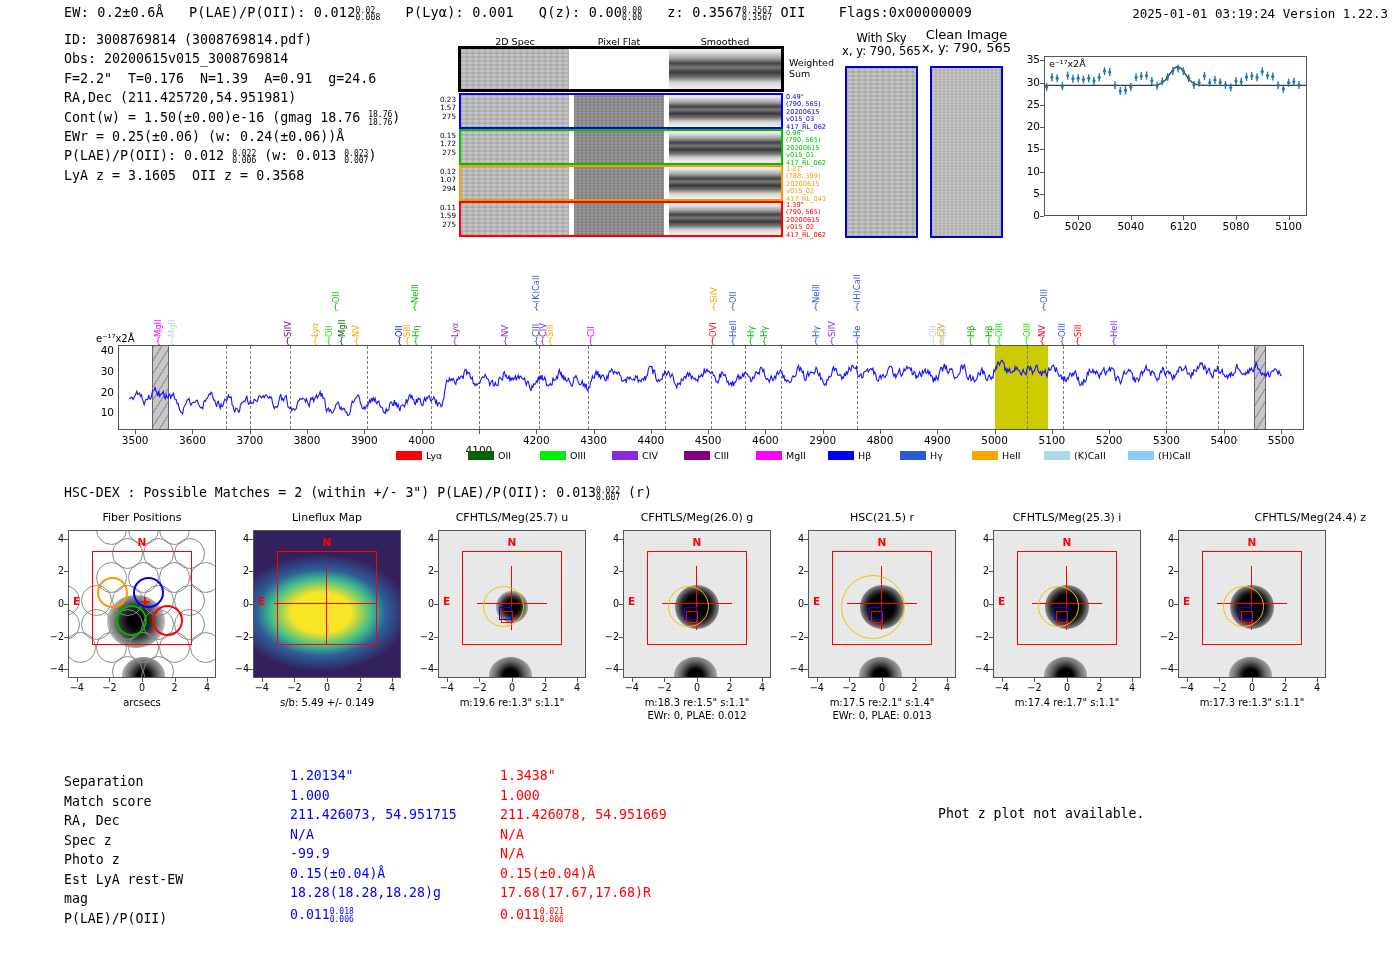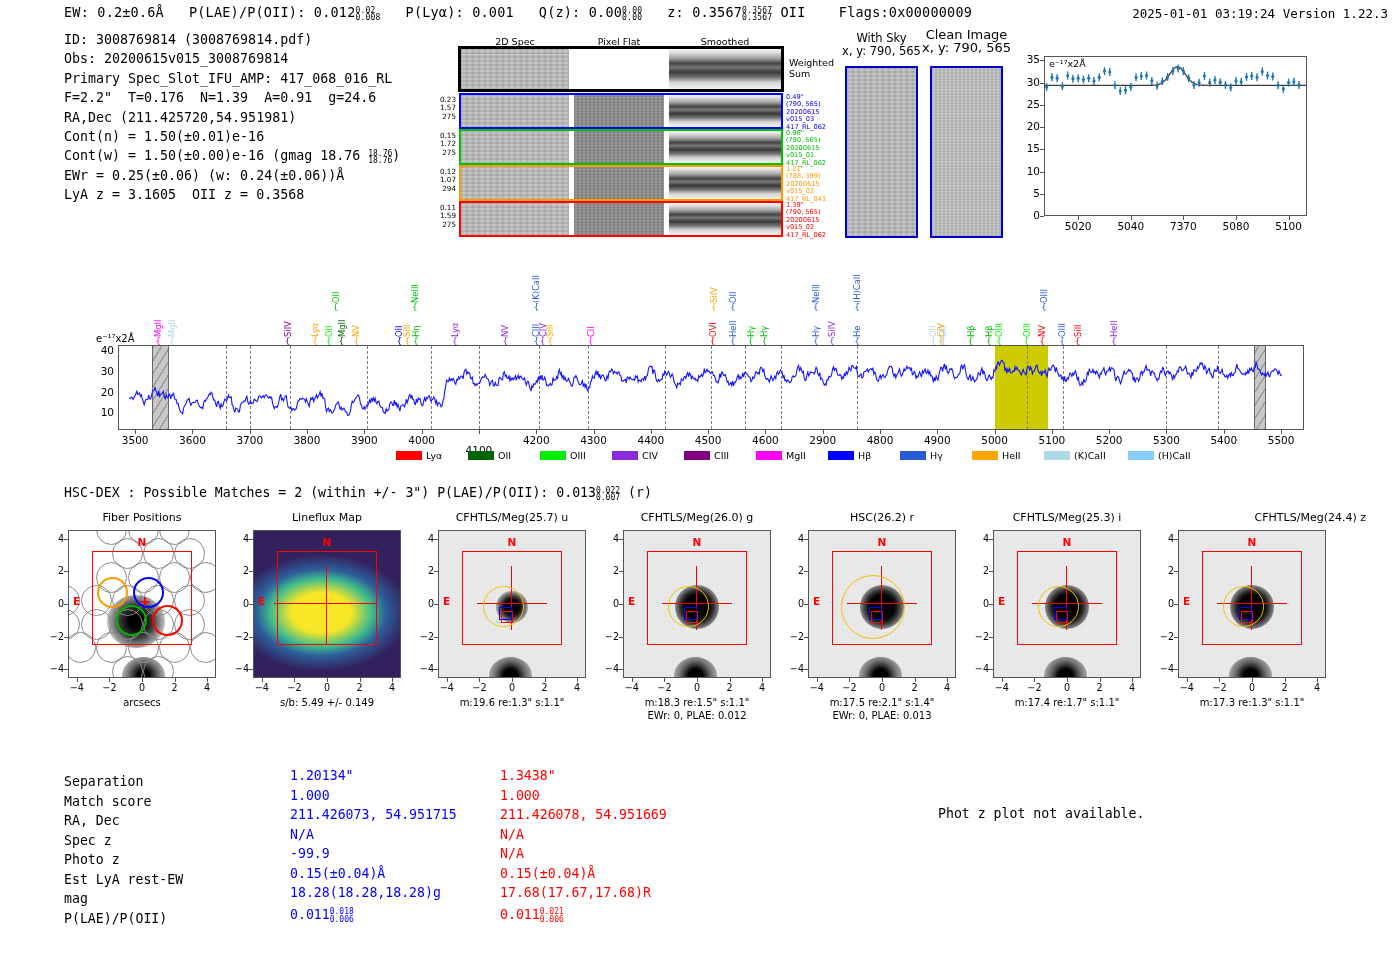--- a/index.html
+++ b/index.html
@@ -88,26 +88,25 @@
   &nbsp; <span>z:</span>
   <span>0.3567</span><span class="frac"><span>0.3567</span><br><span>0.3567</span></span>
   <span>OII</span>
   &nbsp;&nbsp; <span>Flags:0x00000009</span>
 </div>
 <div class="abs mono" id="timestamp">2025-01-01 03:19:24   Version 1.22.3</div>
 
 <div class="abs mono" id="info-block">
     <div class="ln">ID: 3008769814 (3008769814.pdf)</div>
     <div class="ln">Obs: 20200615v015_3008769814</div>
-    <div class="ln">Primary Spec_Slot_IFU_AMP: 417_068_016_RL</div>
     <div class="ln">F=2.2"  T=0.176  N=1.39  A=0.91  g=24.6</div>
     <div class="ln">RA,Dec (211.425720,54.951981)</div>
-    <div class="ln">Cont(n) = 1.50(±0.01)e-16</div>
     <div class="ln">Cont(w) = 1.50(±0.00)e-16 (gmag 18.76 <span class="frac">18.76<br>18.76</span>)</div>
     <div class="ln">EWr = 0.25(±0.06) (w: 0.24(±0.06))Å</div>
+    <div class="ln">P(LAE)/P(OII): 0.012 <span class="frac">0.022<br>0.006</span> (w: 0.013 <span class="frac">0.023<br>0.007</span>)</div>
     <div class="ln">LyA z = 3.1605  OII z = 0.3568</div>
   </div>
 
 <div id="spec2d-area">
     <div class="strip-title" style="left:461px;top:36px;width:108px;">2D Spec</div>
     <div class="strip-title" style="left:574px;top:36px;width:90px;">Pixel Flat</div>
     <div class="strip-title" style="left:669px;top:36px;width:112px;text-decoration:underline;">Smoothed</div>
     <div style="position:absolute;left:458px;top:46px;width:326px;height:46px;border:3px solid #000;box-sizing:border-box;background:#fff;"></div>
     <div class="spec-img noisebox" style="left:461px;top:49px;width:108px;height:40px;"></div>
     <div class="spec-img" style="left:574px;top:49px;width:90px;height:40px;background:#fff;"></div>
@@ -187,21 +186,21 @@
     <div class="tick-lbl" style="left:1018px;top:97.88888888888889px;width:22px;text-align:right;">25</div>
     <div style="position:absolute;left:1040px;top:104.88888888888889px;width:4px;height:0;border-top:1px solid #555;"></div>
     <div class="tick-lbl" style="left:1018px;top:75.66666666666666px;width:22px;text-align:right;">30</div>
     <div style="position:absolute;left:1040px;top:82.66666666666666px;width:4px;height:0;border-top:1px solid #555;"></div>
     <div class="tick-lbl" style="left:1018px;top:53.44444444444446px;width:22px;text-align:right;">35</div>
     <div style="position:absolute;left:1040px;top:60.44444444444446px;width:4px;height:0;border-top:1px solid #555;"></div>
     <div class="tick-lbl" style="left:1056.19px;top:220px;width:44px;text-align:center;">5020</div>
     <div style="position:absolute;left:1078.19px;top:216px;width:0;height:4px;border-left:1px solid #555;"></div>
     <div class="tick-lbl" style="left:1108.79px;top:220px;width:44px;text-align:center;">5040</div>
     <div style="position:absolute;left:1130.79px;top:216px;width:0;height:4px;border-left:1px solid #555;"></div>
-    <div class="tick-lbl" style="left:1161.39px;top:220px;width:44px;text-align:center;">7370</div>
+    <div class="tick-lbl" style="left:1161.39px;top:220px;width:44px;text-align:center;">6120</div>
     <div style="position:absolute;left:1183.39px;top:216px;width:0;height:4px;border-left:1px solid #555;"></div>
     <div class="tick-lbl" style="left:1213.99px;top:220px;width:44px;text-align:center;">5080</div>
     <div style="position:absolute;left:1235.99px;top:216px;width:0;height:4px;border-left:1px solid #555;"></div>
     <div class="tick-lbl" style="left:1266.59px;top:220px;width:44px;text-align:center;">5100</div>
     <div style="position:absolute;left:1288.59px;top:216px;width:0;height:4px;border-left:1px solid #555;"></div>
     <svg style="position:absolute;left:1044px;top:56px;" width="263" height="160">
       <line x1="0" x2="263" y1="160" y2="160" stroke="#555" stroke-width="1.4"></line>
       <path d="M 0.00 29.33 L 1.58 29.33 L 3.16 29.33 L 4.73 29.33 L 6.31 29.33 L 7.89 29.33 L 9.47 29.33 L 11.05 29.33 L 12.62 29.33 L 14.20 29.33 L 15.78 29.33 L 17.36 29.33 L 18.94 29.33 L 20.51 29.33 L 22.09 29.33 L 23.67 29.33 L 25.25 29.33 L 26.83 29.33 L 28.40 29.33 L 29.98 29.33 L 31.56 29.33 L 33.14 29.33 L 34.72 29.33 L 36.29 29.33 L 37.87 29.33 L 39.45 29.33 L 41.03 29.33 L 42.61 29.33 L 44.18 29.33 L 45.76 29.33 L 47.34 29.33 L 48.92 29.33 L 50.50 29.33 L 52.07 29.33 L 53.65 29.33 L 55.23 29.33 L 56.81 29.33 L 58.39 29.33 L 59.96 29.33 L 61.54 29.33 L 63.12 29.33 L 64.70 29.33 L 66.28 29.33 L 67.85 29.33 L 69.43 29.33 L 71.01 29.33 L 72.59 29.33 L 74.17 29.33 L 75.74 29.33 L 77.32 29.33 L 78.90 29.33 L 80.48 29.33 L 82.06 29.33 L 83.63 29.33 L 85.21 29.33 L 86.79 29.33 L 88.37 29.33 L 89.95 29.33 L 91.52 29.33 L 93.10 29.33 L 94.68 29.33 L 96.26 29.33 L 97.84 29.33 L 99.41 29.33 L 100.99 29.33 L 102.57 29.33 L 104.15 29.32 L 105.73 29.30 L 107.30 29.27 L 108.88 29.22 L 110.46 29.12 L 112.04 28.94 L 113.62 28.66 L 115.19 28.21 L 116.77 27.55 L 118.35 26.61 L 119.93 25.35 L 121.51 23.74 L 123.08 21.81 L 124.66 19.62 L 126.24 17.32 L 127.82 15.07 L 129.40 13.10 L 130.97 11.62 L 132.55 10.80 L 134.13 10.73 L 135.71 11.44 L 137.29 12.82 L 138.86 14.72 L 140.44 16.93 L 142.02 19.24 L 143.60 21.46 L 145.18 23.44 L 146.75 25.11 L 148.33 26.43 L 149.91 27.41 L 151.49 28.12 L 153.07 28.60 L 154.64 28.90 L 156.22 29.09 L 157.80 29.21 L 159.38 29.27 L 160.96 29.30 L 162.53 29.32 L 164.11 29.33 L 165.69 29.33 L 167.27 29.33 L 168.85 29.33 L 170.42 29.33 L 172.00 29.33 L 173.58 29.33 L 175.16 29.33 L 176.74 29.33 L 178.31 29.33 L 179.89 29.33 L 181.47 29.33 L 183.05 29.33 L 184.63 29.33 L 186.20 29.33 L 187.78 29.33 L 189.36 29.33 L 190.94 29.33 L 192.52 29.33 L 194.09 29.33 L 195.67 29.33 L 197.25 29.33 L 198.83 29.33 L 200.41 29.33 L 201.98 29.33 L 203.56 29.33 L 205.14 29.33 L 206.72 29.33 L 208.30 29.33 L 209.87 29.33 L 211.45 29.33 L 213.03 29.33 L 214.61 29.33 L 216.19 29.33 L 217.76 29.33 L 219.34 29.33 L 220.92 29.33 L 222.50 29.33 L 224.08 29.33 L 225.65 29.33 L 227.23 29.33 L 228.81 29.33 L 230.39 29.33 L 231.97 29.33 L 233.54 29.33 L 235.12 29.33 L 236.70 29.33 L 238.28 29.33 L 239.86 29.33 L 241.43 29.33 L 243.01 29.33 L 244.59 29.33 L 246.17 29.33 L 247.75 29.33 L 249.32 29.33 L 250.90 29.33 L 252.48 29.33 L 254.06 29.33 L 255.64 29.33 L 257.21 29.33 L 258.79 29.33 L 260.37 29.33 L 261.95 29.33" fill="none" stroke="#3a3a3a" stroke-width="1.3"></path>
       <line x1="2.630000000000109" x2="2.630000000000109" y1="27.111111111111114" y2="35.111111111111114" stroke="#1f77b4" stroke-width="1.4"></line>
       <circle cx="2.630000000000109" cy="31.111111111111114" r="1.6" fill="#1f77b4"></circle>
@@ -635,21 +634,21 @@
     <div class="axlbl" style="left:599px;top:565.4399999999999px;width:20px;text-align:right;">2</div>
     <div style="position:absolute;left:619px;top:571.4399999999999px;width:4px;height:0;border-top:1px solid #555;"></div>
     <div class="axlbl" style="left:599px;top:598px;width:20px;text-align:right;">0</div>
     <div style="position:absolute;left:619px;top:604px;width:4px;height:0;border-top:1px solid #555;"></div>
     <div class="axlbl" style="left:599px;top:630.5600000000001px;width:20px;text-align:right;">−2</div>
     <div style="position:absolute;left:619px;top:636.5600000000001px;width:4px;height:0;border-top:1px solid #555;"></div>
     <div class="axlbl" style="left:599px;top:663.12px;width:20px;text-align:right;">−4</div>
     <div style="position:absolute;left:619px;top:669.12px;width:4px;height:0;border-top:1px solid #555;"></div>
     <div class="cut-sub" style="left:583px;top:696px;width:228px;">m:18.3  re:1.5"  s:1.1"</div>
     <div class="cut-sub" style="left:583px;top:709px;width:228px;">EWr: 0, PLAE: 0.012</div>
-    <div class="cut-title" style="left:768px;top:511px;width:228px;">HSC(26.2) r</div>
+    <div class="cut-title" style="left:768px;top:511px;width:228px;">HSC(21.5) r</div>
     <div class="cutframe" style="left: 808px; top: 530px; width: 148px; height: 148px; background: rgb(244, 244, 244);">
       <div style="position:absolute;inset:0;background-image:repeating-linear-gradient(0deg,rgba(0,0,0,.05) 0px,rgba(0,0,0,0) 2px),repeating-linear-gradient(90deg,rgba(0,0,0,.05) 0px,rgba(0,0,0,0) 2px);"></div>
       <div style="position:absolute;left:35%;top:37%;width:30%;height:30%;border-radius:50%;background:radial-gradient(circle,#000 38%,#2b2b2b 52%,#9e9e9e 74%,rgba(255,255,255,0) 100%);"></div>
       <div style="position:absolute;left:34%;top:86%;width:30%;height:26%;border-radius:50%;background:radial-gradient(circle,#000 24%,#6a6a6a 52%,rgba(255,255,255,0) 100%);"></div>
       <div class="redbox" style="left:16%;top:14%;width:68%;height:64%;"></div>
       <div class="crosshair-v" style="left:49%;top:24%;height:44%;"></div>
       <div class="crosshair-h" style="left:26%;top:49%;width:48%;"></div>
       <div class="circ" style="left:22%;top:30%;width:44%;height:44%;border:1.4px solid #f2c200;"></div>
       <div style="position:absolute;left:41%;top:52%;width:9%;height:9%;border:1.3px solid #0000ff;box-sizing:border-box;"></div>
       <div style="position:absolute;left:42.5%;top:55%;width:8%;height:8%;border:1.3px solid #ff0000;box-sizing:border-box;"></div>

